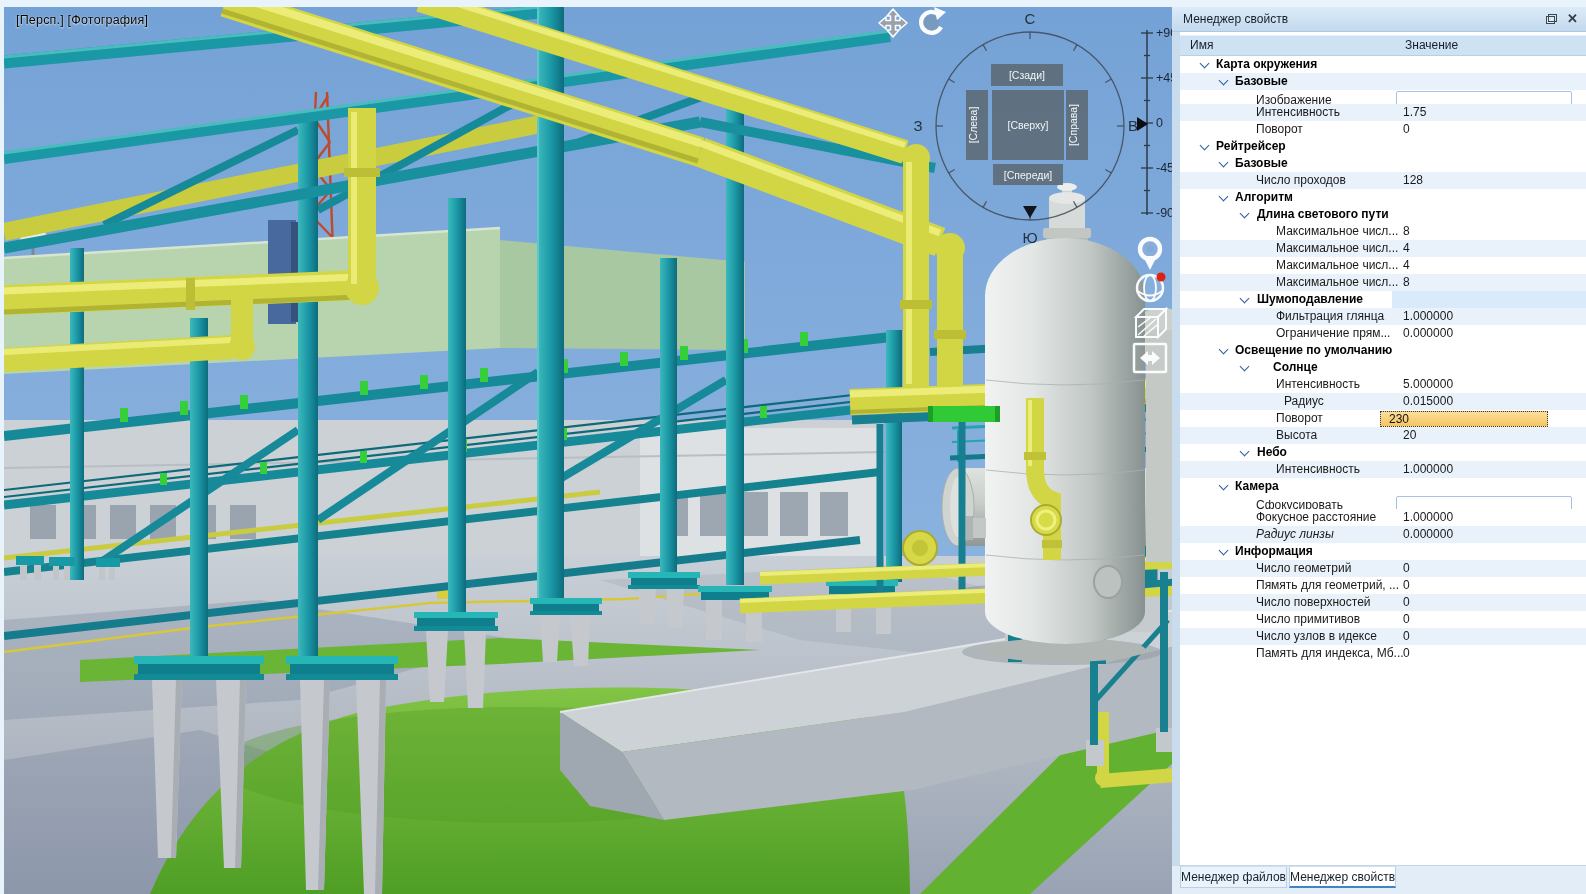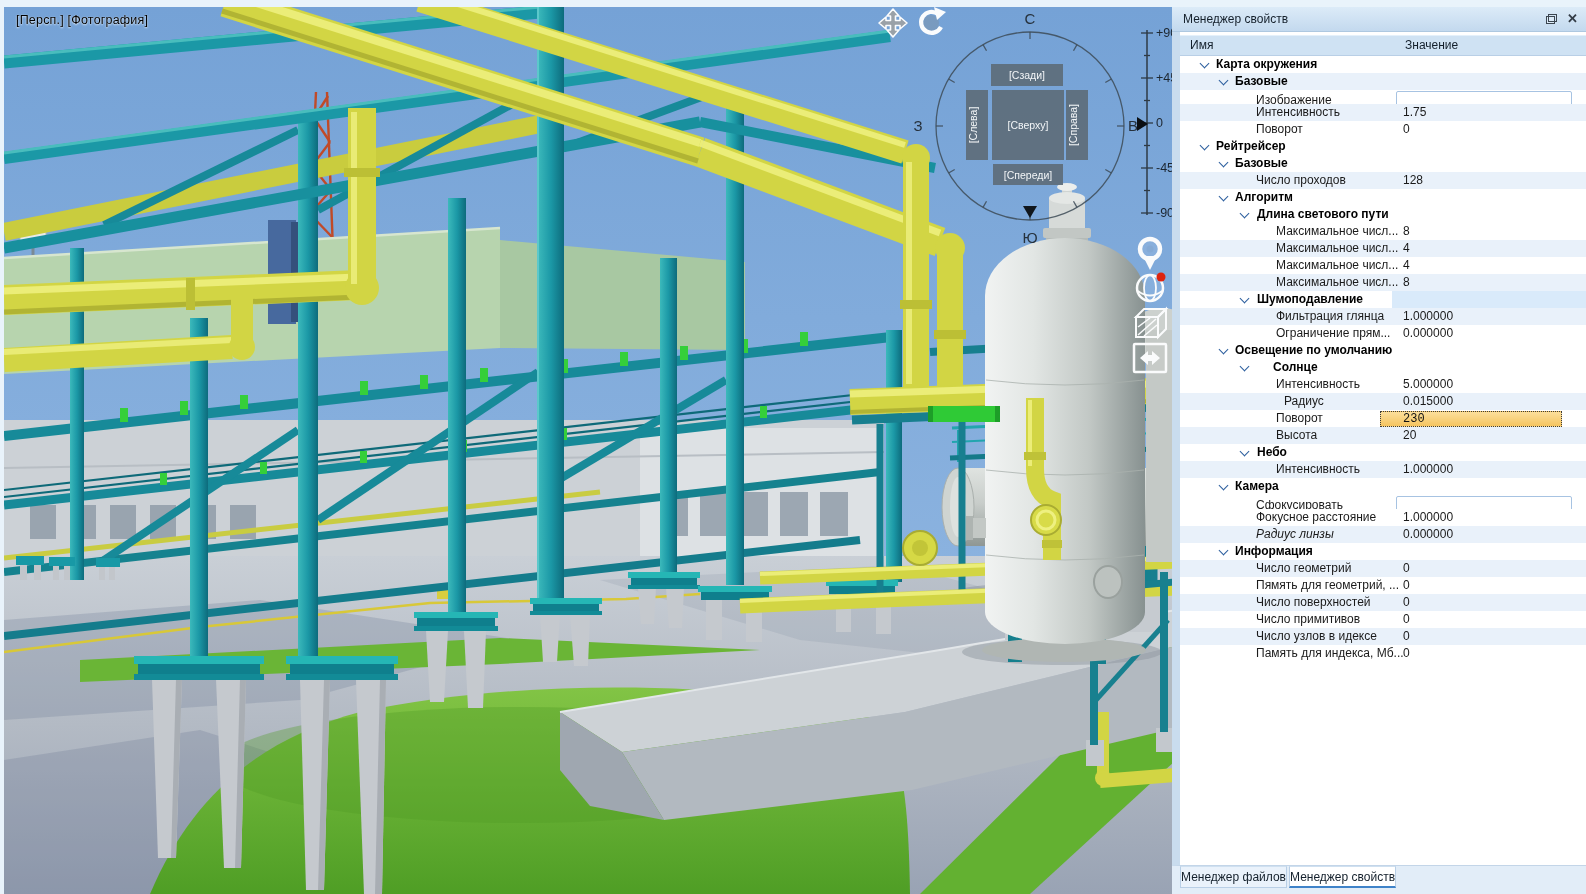--- a/index.html
+++ b/index.html
@@ -32,22 +32,22 @@
   .prow.tall{height:14px;line-height:21px;}
   .prow .plabel{position:absolute;top:0;white-space:nowrap;}
   .prow.group .plabel{font-weight:bold;color:#000;}
   .chev{position:absolute;top:4px;width:9px;height:9px;}
   .chev::before{content:"";position:absolute;left:1px;top:0;width:6px;height:6px;
                 border-right:1.8px solid #2c5e9e;border-bottom:1.8px solid #2c5e9e;transform:rotate(45deg);}
   .pvalue{position:absolute;left:223px;top:0;white-space:nowrap;}
   .pbtn{position:absolute;left:216px;top:1px;width:176px;height:18px;background:#fff;
         border:1px solid #a7c3e2;border-radius:2px;font-family:"Liberation Sans",sans-serif;
         font-size:12px;color:#111;padding:11px;}
-  .pfield{position:absolute;left:200px;top:1px;width:158px;height:12px;line-height:12px;padding:1px 0 1px 22px;
-          background:linear-gradient(#fcdf9c,#f5c45f);border:1px dotted #3c3c3c;font-size:12px;color:#111;font-family:Liberation Mono, monospace;}
+  .pfield{position:absolute;left:200px;top:1px;width:158px;height:12px;line-height:12px;padding:1px 0 1px 8px;
+          background:linear-gradient(#fcdf9c,#f5c45f);border:1px dotted #3c3c3c;font-size:12px;color:#111;}
   .vstripe{position:absolute;left:212px;right:0;top:0;bottom:0;background:#d9eafa;}
 
   .p-tabs{height:28px;background:#e2edf8;padding-left:8px;display:flex;align-items:flex-start;}
   .tab{height:20px;line-height:20px;padding:0 0;font-size:12px;color:#14202c;background:#eaf2fb;
        border:1px solid #b9cfe6;border-top:1px solid #cfe0f0;margin-right:2px;}
   .tab.active{background:#fff;border-bottom:2px solid #3f83c9;height:19px;}
 </style>
 </head>
 <body>
 

